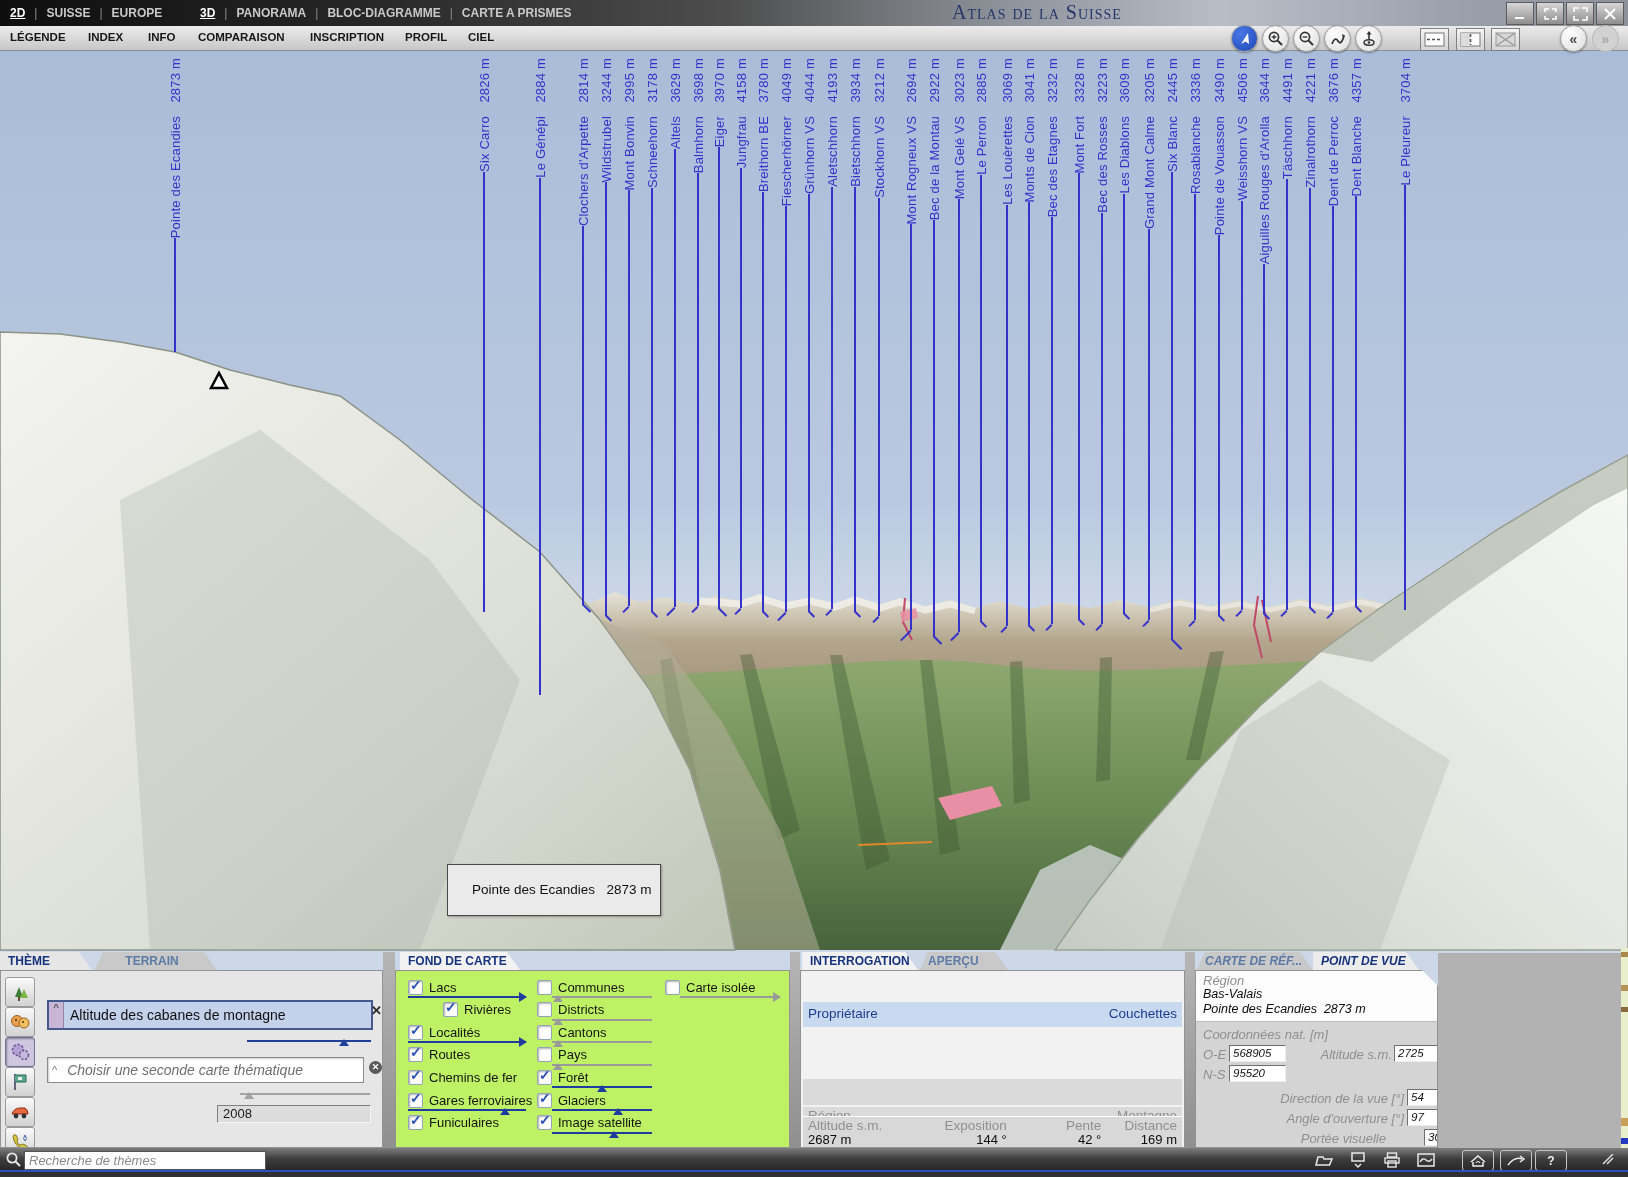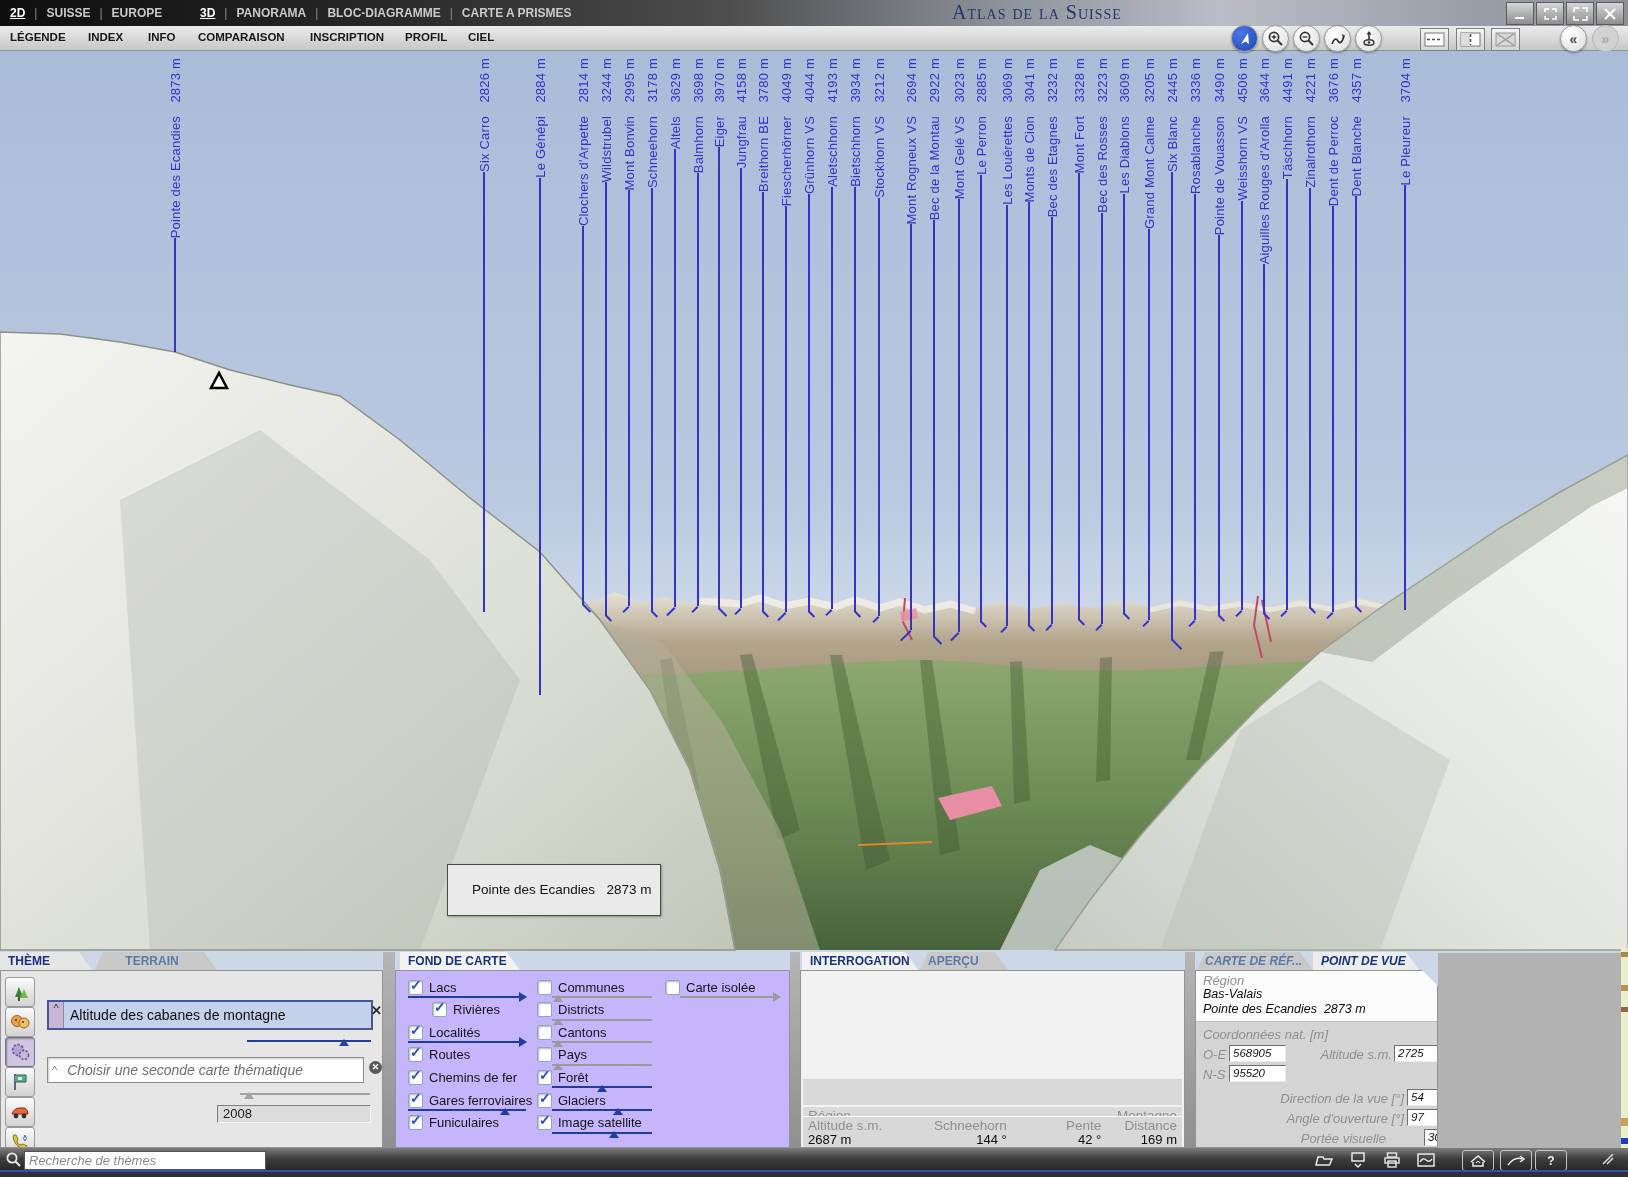--- a/index.html
+++ b/index.html
@@ -635,31 +635,31 @@
       <div class="hslider" style="left:239px;top:122px;width:130px;color:#a3a3a3;">
         <span class="line"></span>
           <span class="tri" style="left:4px;"></span>
       </div>
       <div id="yearbox">2008</div>
     </div>
   </div>
 
   <div class="panel" style="left:395px;width:395px;">
     <div class="tab active" style="left:5px;width:120px;background:#f2f2f2;"><span>FOND DE CARTE</span></div>
-    <div class="pbody" style="background:#c4b5fd;">
+    <div class="pbody" style="background:#bef264;">
       <div id="bm-col1" style="position: absolute; left: 12px; top: 0px; width: 125px; height: 100%;">
           <div class="bm-row" style="top: 8px; left: 0px;">
             <span class="chk checked"></span>
             <span class="bm-label">Lacs</span>
           </div>
           <div class="hslider" style="left: 0px; top: 25px; width: 118px; color: rgb(30, 61, 158);">
             <span class="line"></span>
             <span class="arrow"></span>
           </div>
-          <div class="bm-row" style="top: 30.6px; left: 0px; padding-left: 24px;">
+          <div class="bm-row" style="top: 30.6px; left: 11px; padding-left: 24px;">
             <span class="chk checked"></span>
             <span class="bm-label">Rivières</span>
           </div>
           <div class="bm-row" style="top: 53.2px; left: 0px;">
             <span class="chk checked"></span>
             <span class="bm-label">Localités</span>
           </div>
           <div class="hslider" style="left: 0px; top: 70.2px; width: 118px; color: rgb(30, 61, 158);">
             <span class="line"></span>
             <span class="arrow"></span>
@@ -753,36 +753,40 @@
             <span class="arrow"></span>
           </div>
         </div>
     </div>
   </div>
 
   <div class="panel" style="left:800px;width:385px;">
     <div class="tab active" style="left:2px;width:116px;background:#f2f2f2;"><span>INTERROGATION</span></div>
     <div class="tab inactive" style="left:120px;width:88px;"><span>APERÇU</span></div>
     <div class="pbody" style="background:#f2f2f2;">
+      <div class="int-row" style="top:31px;">
+        <span class="l">Propriétaire</span>
+        <span class="r">Couchettes</span>
+      </div>
       <div class="int-gray" style="top:108px;height:26px;"></div>
       <div class="int-gray" style="top:136px;height:28px;">
         <span class="glabel" style="position:absolute;left:5px;top:1px;">Région</span>
         <span class="glabel" style="position:absolute;right:5px;top:1px;">Montagne</span>
         <span class="gvalue" style="position:absolute;left:5px;top:14px;">Bas-Valais</span>
         <span class="gvalue" style="position:absolute;right:5px;top:14px;">
           <span>Pointe des Ecandies</span>&nbsp;&nbsp;<span>2873 m</span>
         </span>
       </div>
       <div class="stat-grid">
         <div class="stat-cell" style="flex:1.1;text-align:left;">
           <span class="glabel">Altitude s.m.</span>
           <span class="gvalue">2687 m</span>
           </div>
         <div class="stat-cell" style="flex:1;text-align:right;">
-          <span class="glabel">Schneehorn</span>
+          <span class="glabel">Exposition</span>
           <span class="gvalue">144 °</span>
           </div>
         <div class="stat-cell" style="flex:1;text-align:right;">
           <span class="glabel">Pente</span>
           <span class="gvalue">42 °</span>
           </div>
         <div class="stat-cell" style="flex:0.8;text-align:right;">
           <span class="glabel">Distance</span>
           <span class="gvalue">169 m</span>
           </div>

